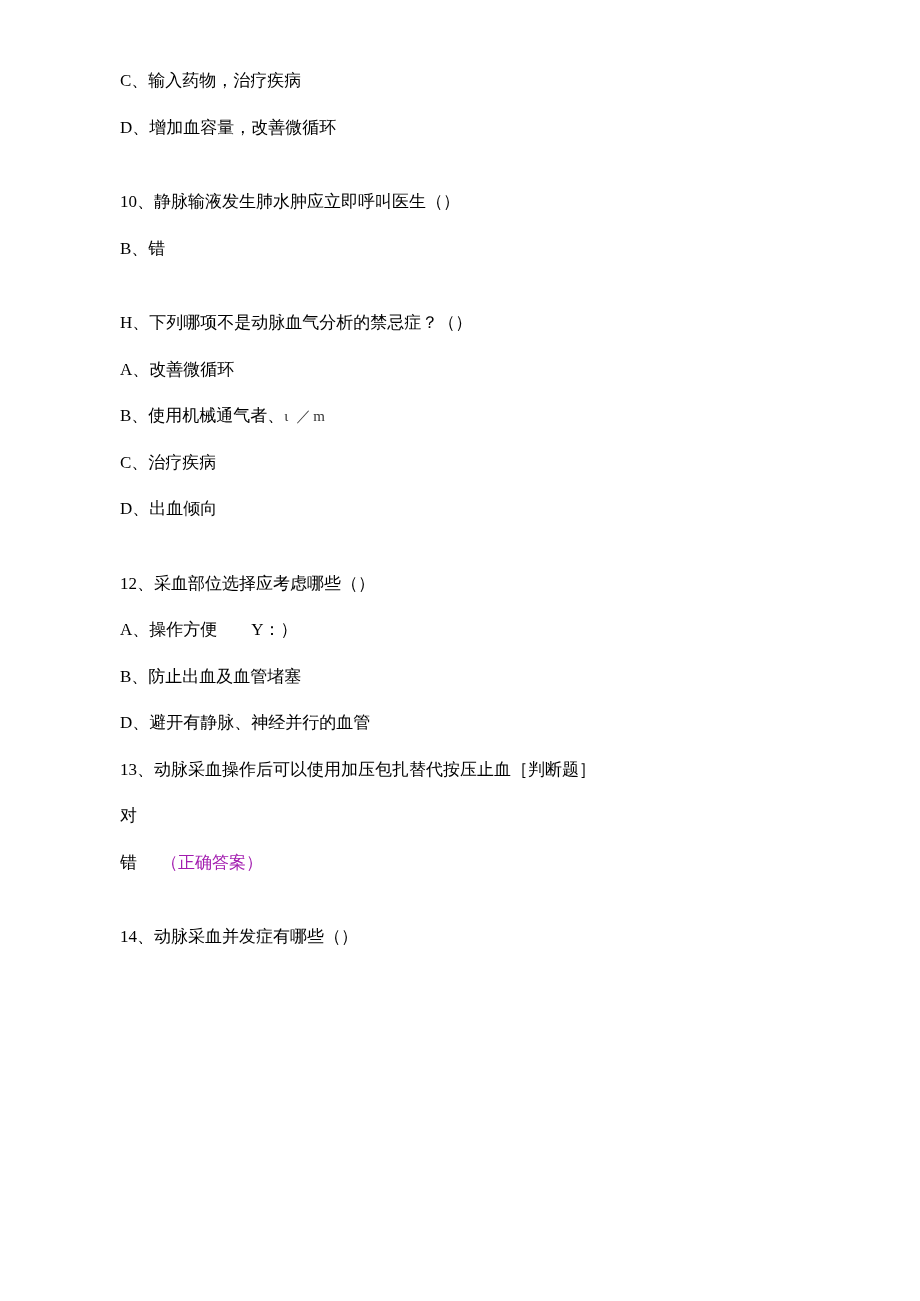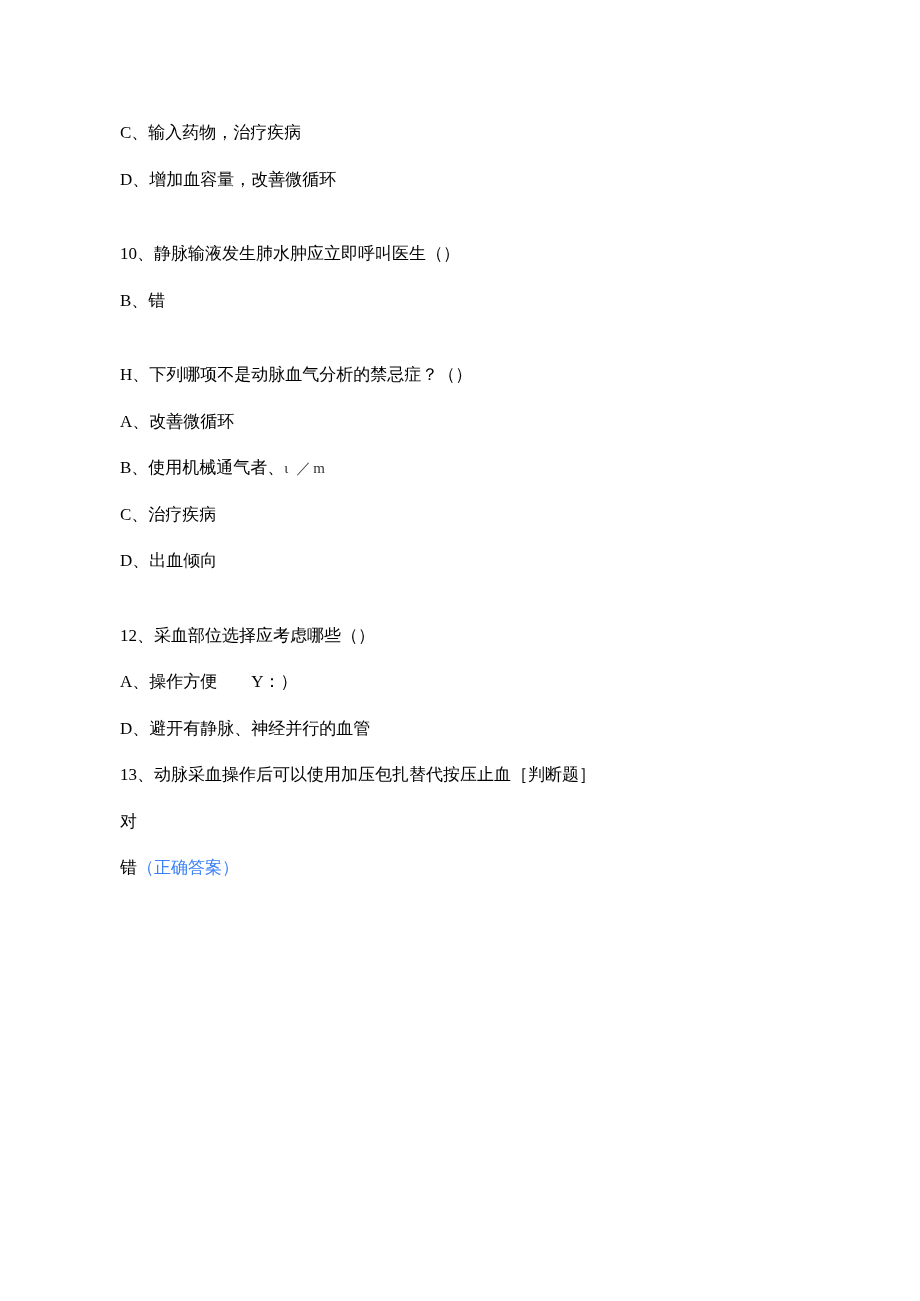--- a/index.html
+++ b/index.html
@@ -5,33 +5,34 @@
   body {
     margin: 0;
     padding: 0;
     background: #ffffff;
     font-family: "SimSun", "宋体", serif;
     width: 920px;
     height: 1301px;
     position: relative;
   }
   .page {
-    padding: 120px 120px 80px 120px;
+    padding: 68px 120px 80px 120px;
     font-size: 17px;
     line-height: 1.5;
     color: #000;
   }
   .line {
     margin-bottom: 21px;
   }
   .block-gap {
     height: 28px;
   }
   .answer {
-    color: #3b82f6;
+    color: #a21caf;
+    margin-left: 24px;
   }
   .small-sym {
     font-size: 15px;
     color: #333;
     letter-spacing: 2px;
   }
 </style>
 </head>
 <body>
 
@@ -54,24 +55,26 @@
   </div>
   <div class="line">C、治疗疾病</div>
   <div class="line">D、出血倾向</div>
 
   <div class="block-gap"></div>
 
   <div class="line">12、采血部位选择应考虑哪些（）</div>
   <div class="line">
     <span>A、操作方便</span><span style="white-space:pre;">        Y：）</span>
   </div>
+  <div class="line">B、防止出血及血管堵塞</div>
   <div class="line">D、避开有静脉、神经并行的血管</div>
 
   <div class="line">13、动脉采血操作后可以使用加压包扎替代按压止血［判断题］</div>
   <div class="line">对</div>
   <div class="line">
     <span>错</span><span class="answer">（正确答案）</span>
   </div>
 
   <div class="block-gap"></div>
 
+  <div class="line">14、动脉采血并发症有哪些（）</div>
 
 </div>
 
 </body></html>

